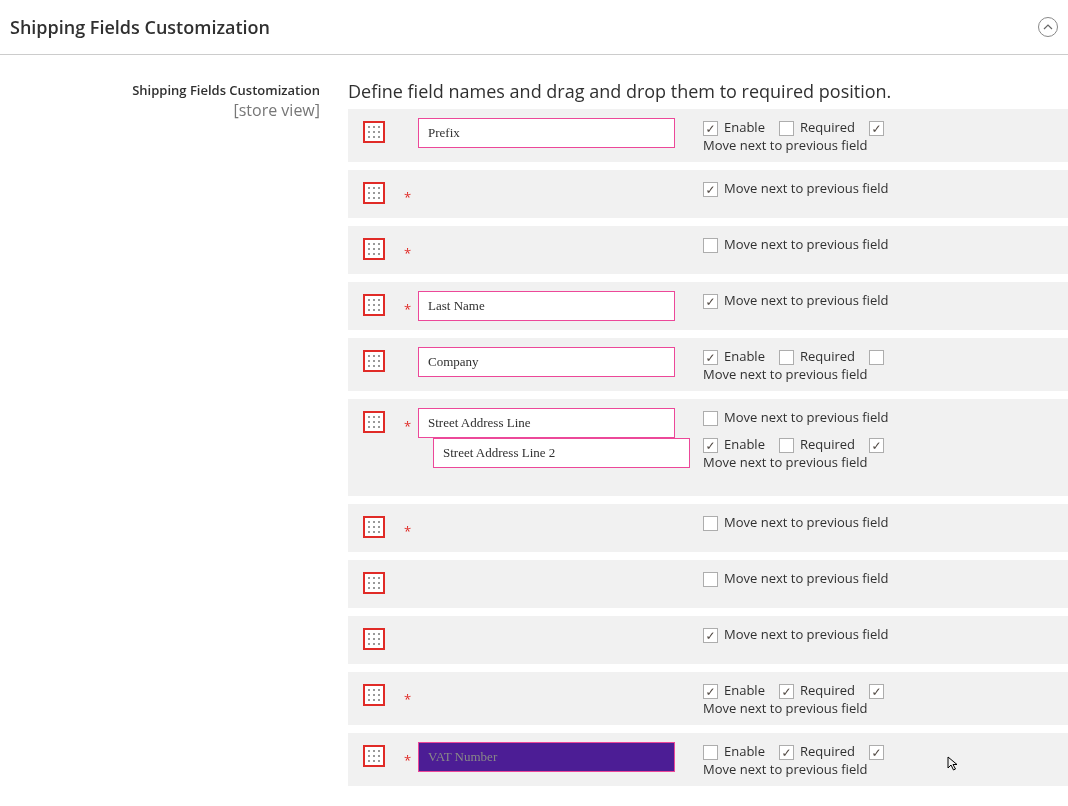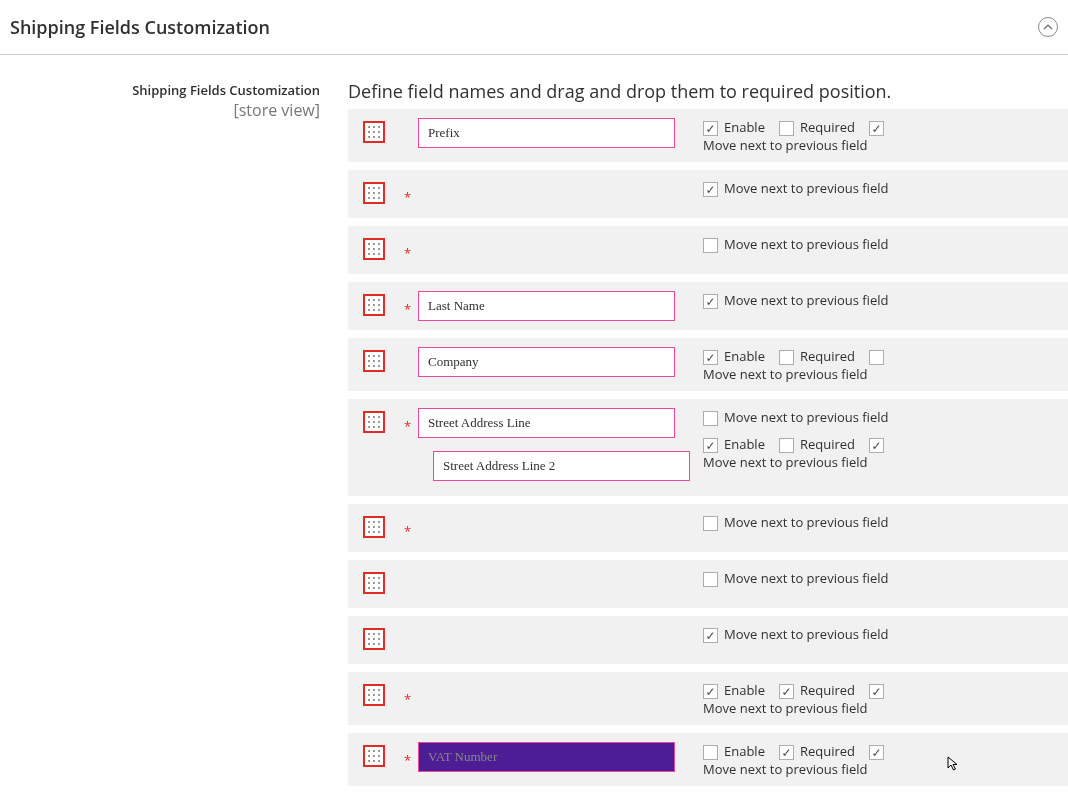--- a/index.html
+++ b/index.html
@@ -19,21 +19,21 @@
 .req-star{position:absolute;left:56px;top:18px;color:#e02b27;font-size:13px}
 .field-input{position:absolute;left:70px;top:9px;width:257px;height:30px;padding:12px 9px;border:1px solid #ec4899;font-size:13px;color:#303030;font-family:Liberation Serif, serif;background:#fff}
 .field-input.disabled{background:#4c1d95;color:#888}
 .opts{margin-left:340px;padding-top:2px;line-height:1}
 .opt-line{display:flex;align-items:flex-start;gap:6px;flex-wrap:wrap}
 .cb{width:15px;height:15px;border:1px solid #adadad;background:#fff;display:inline-flex;align-items:center;justify-content:center;cursor:pointer;flex:0 0 auto}
 .cb.checked::after{content:"✓";font-size:12px;color:#514943;line-height:1}
 .opt-label{font-size:13px;color:#303030;margin-right:8px}
 .sub-text{font-size:13px;color:#303030;margin-top:3px}
 .subrow{position:relative;margin-top:12px;height:48px}
-.subrow .field-input{top:13px}
+.subrow .field-input{top:0}
 .subrow .opts{padding-top:0}
 .cursor{position:absolute;width:16px;height:16px}
 </style>
 </head>
 <body>
 
 <div class="section-header">
   <h2>Shipping Fields Customization</h2>
   <div class="collapse-toggle">
     <svg viewBox="0 0 10 10">

